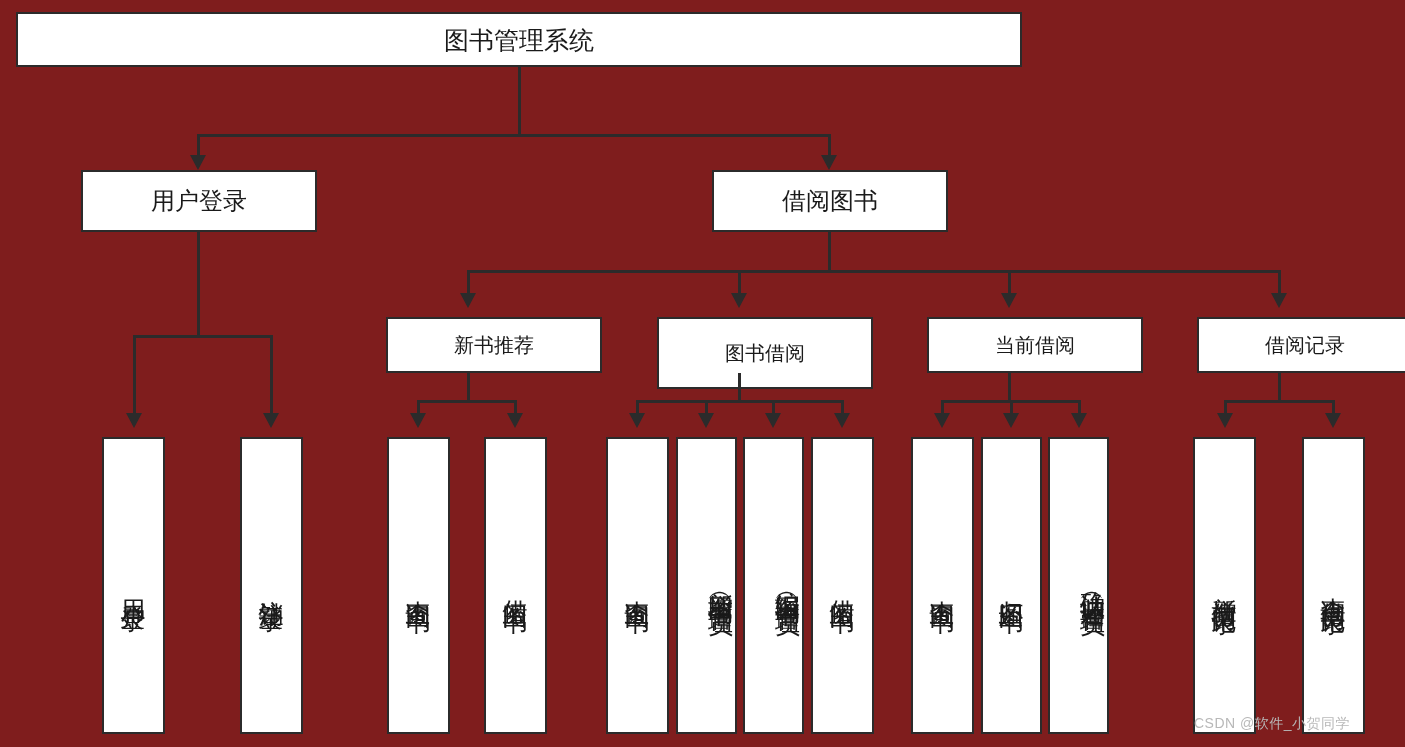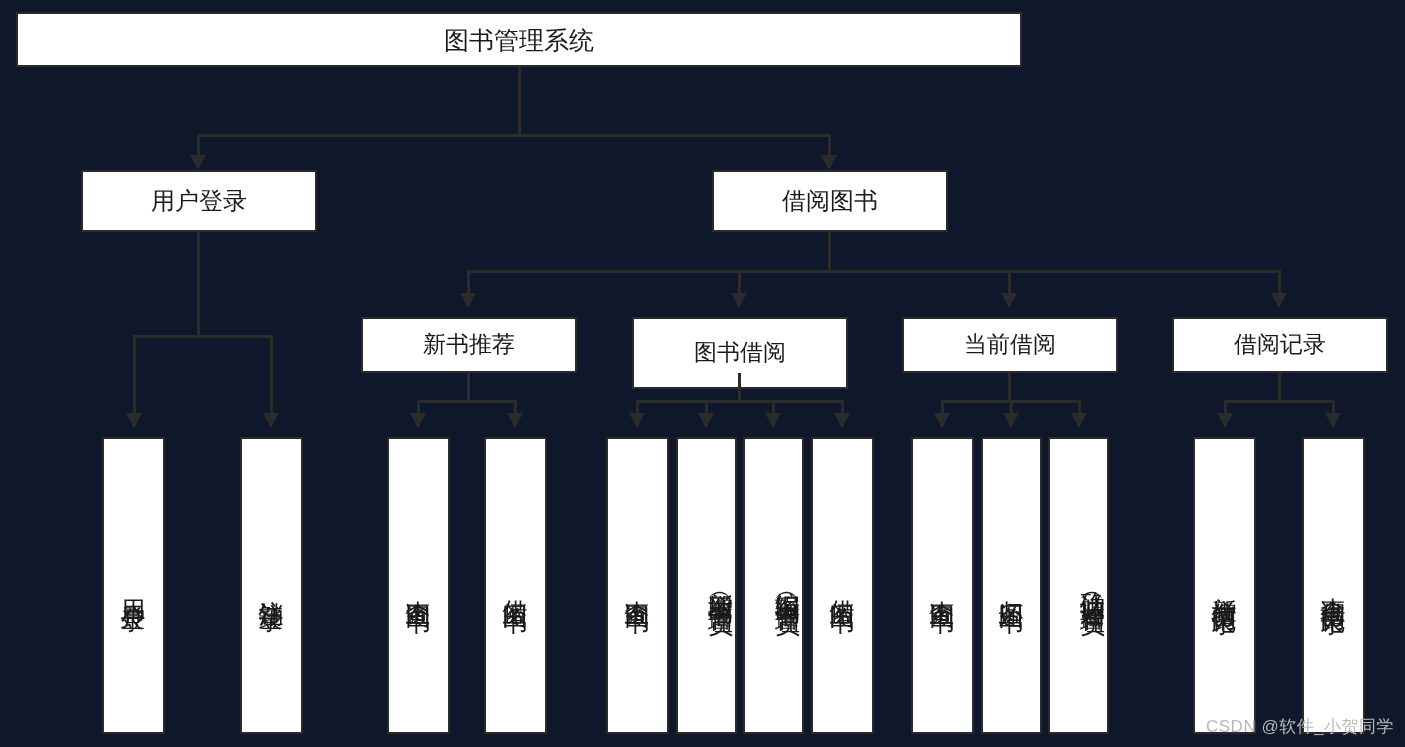--- a/index.html
+++ b/index.html
@@ -7,42 +7,43 @@
     padding: 0;
     background: #ffffff;
   }
   body {
     font-family: "Liberation Sans", "DejaVu Sans", sans-serif;
   }
   #canvas {
     position: relative;
     width: 1405px;
     height: 747px;
-    background: #0f172a;
+    background: #7f1d1d;
     overflow: hidden;
   }
   .node {
     position: absolute;
     box-sizing: border-box;
     border: 2.5px solid #2b2b2b;
     background: #ffffff;
     display: flex;
     align-items: center;
     justify-content: center;
     color: #1a1a1a;
     line-height: 1.12;
   }
   .node-root {
     font-size: 25px;
   }
   .node-l2 {
     font-size: 24px;
   }
   .node-l3 {
-    font-size: 23px;
+    font-size: 20px;
+    margin-left: 25px;
   }
   .node-leaf {
     writing-mode: vertical-rl;
     text-orientation: upright;
     font-size: 25px;
     letter-spacing: 3px;
     padding-top: 6px;
     padding-bottom: 6px;
     align-items: flex-start;
     justify-content: center;
@@ -59,25 +60,24 @@
   .arrow {
     position: absolute;
     width: 0;
     height: 0;
     border-left: 8px solid transparent;
     border-right: 8px solid transparent;
     border-top: 15px solid #2b2b2b;
   }
   #watermark {
     position: absolute;
-    font-size: 17px;
+    font-size: 14px;
     color: #b8b8b8;
     white-space: nowrap;
     letter-spacing: 0.5px;
-    padding-left: 12px;
   }
 </style>
 </head>
 <body>
 
 <div id="canvas">
 
   <div class="node node-root" style="left:16px; top:12px; width:1006px; height:55px;">
     <span>图书管理系统</span>
   </div>

